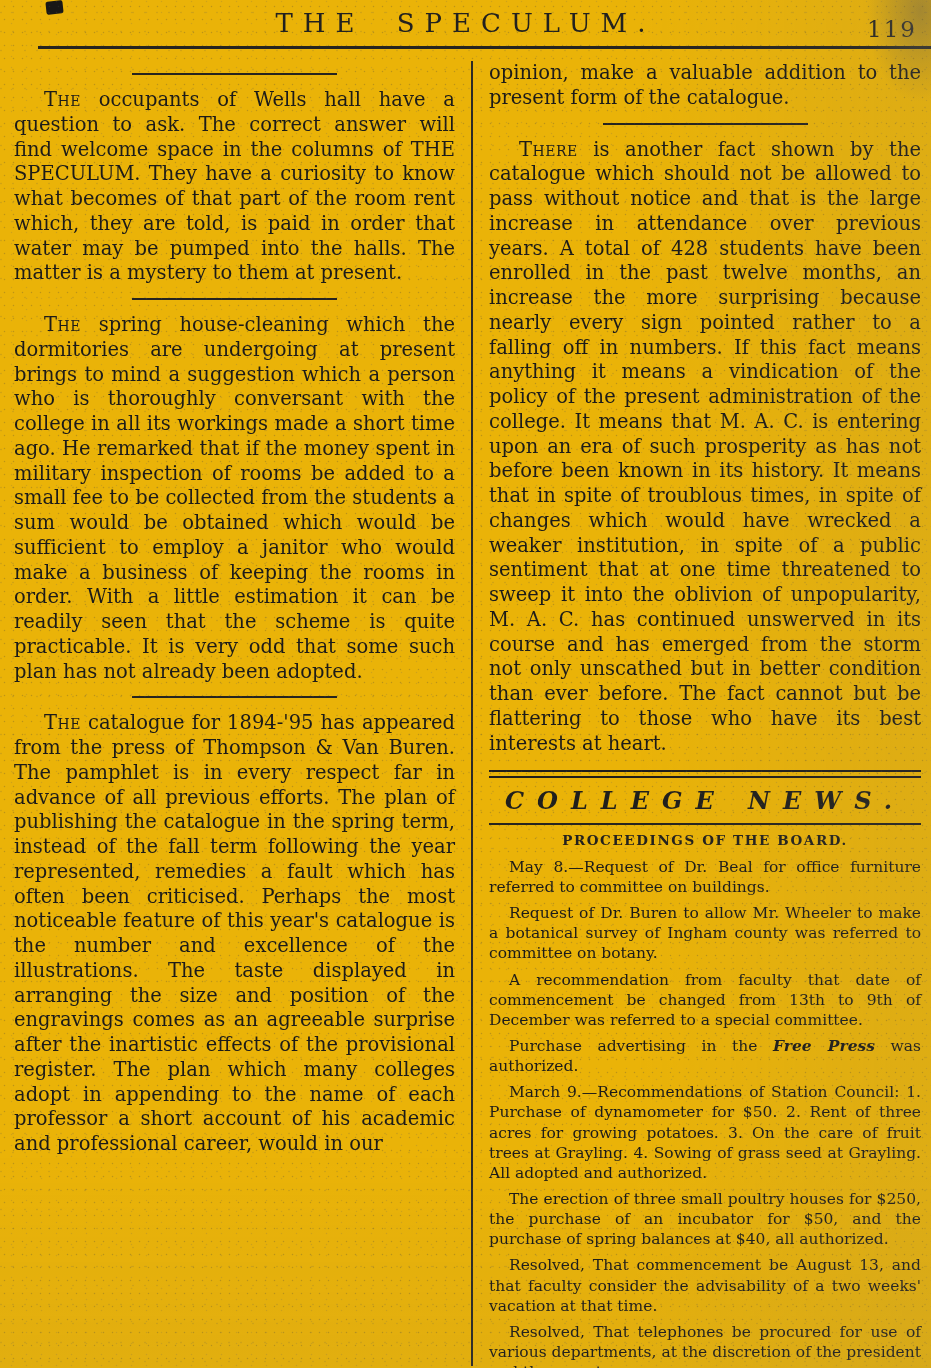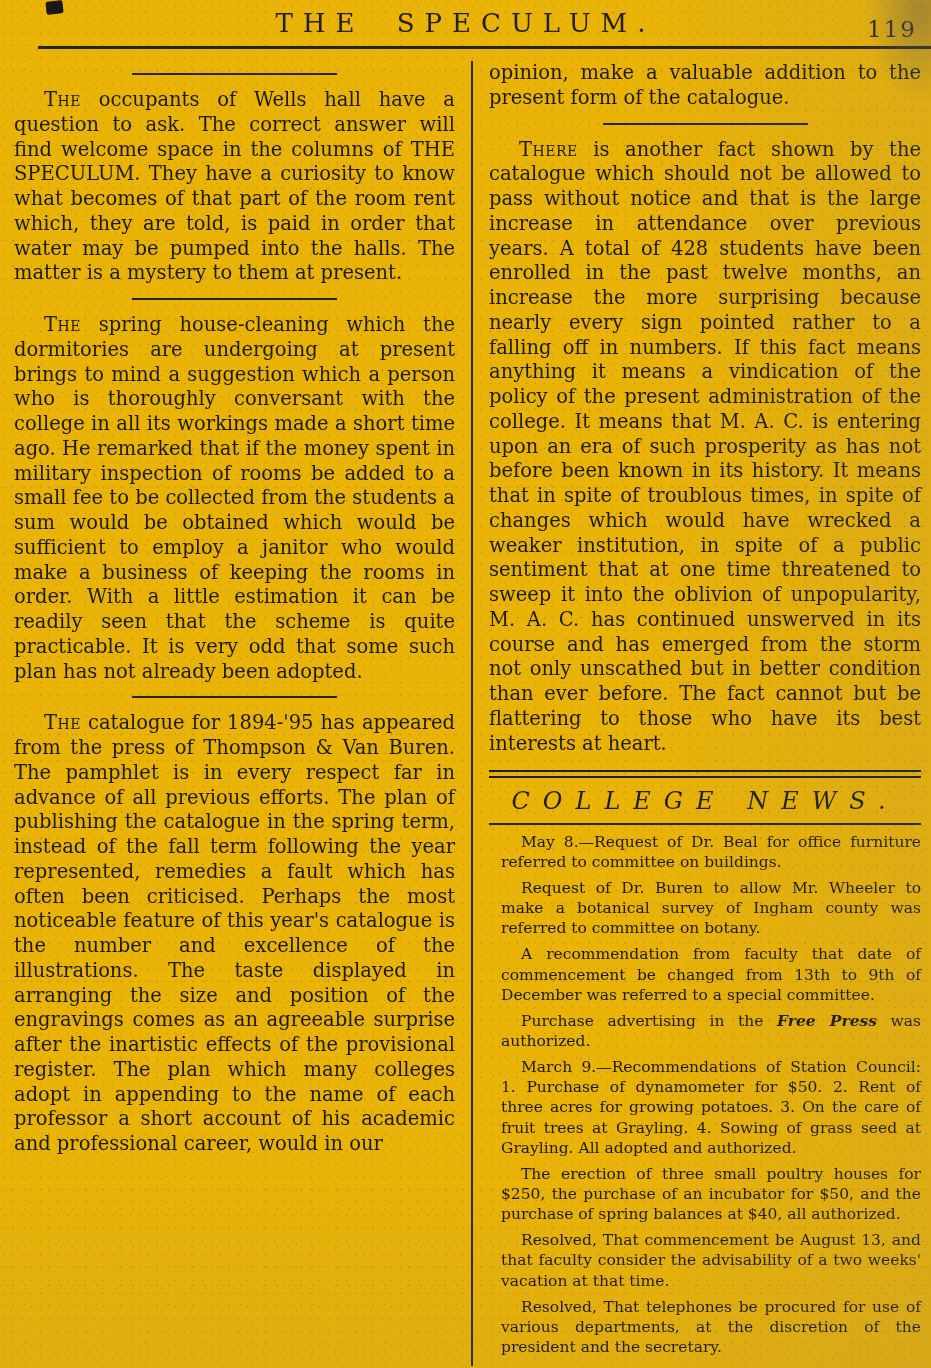--- a/index.html
+++ b/index.html
@@ -66,36 +66,37 @@
     border-bottom: 2px solid #201e1b;
     height: 4px;
   }
   .college-news-title {
     margin: 8px 0 6px 0;
     text-align: center;
     font-style: italic;
     font-size: 24px;
     letter-spacing: 13px;
     color: #201f1c;
+    font-weight: bold;
   }
   .single-rule {
     margin: 0 0 7px 0;
     border: none;
     border-top: 2px solid #26241f;
   }
   .proceedings-heading {
     margin: 4px 0 8px 0;
     text-align: center;
     font-weight: bold;
     font-size: 13.5px;
     letter-spacing: 1.6px;
     color: #23211d;
   }
   .news { font-size: 15.5px; line-height: 1.3; text-align: justify; }
-  .news-item { margin: 0 0 6px 12px; text-indent: 20px; }
+  .news-item { margin: 0 0 6px 0; text-indent: 20px; }
   .news-em { font-style: italic; font-weight: bold; }
   
   .noise-overlay {
     position: absolute; inset: 0; pointer-events: none;
     background:
       radial-gradient(circle, rgba(70,68,62,0.50) 0.5px, transparent 1.1px) 0 0 / 9px 13px,
       radial-gradient(circle, rgba(104,100,92,0.38) 0.5px, transparent 1.1px) 4px 7px / 15px 11px,
       radial-gradient(circle, rgba(90,88,80,0.30) 0.6px, transparent 1.2px) 7px 3px / 12px 19px,
       linear-gradient(to right, transparent 68%, rgba(128,124,116,0.20) 97%),
       linear-gradient(to top, rgba(120,117,110,0.14), transparent 16%);
@@ -135,20 +136,21 @@
 
     <div class="col col-right">
       <p class="para no-indent"><span class="lead"></span><span>opinion, make a valuable addition to the present form of the catalogue.</span></p>
       <hr class="section-rule">
       <p class="para"><span class="lead">There</span><span> is another fact shown by the catalogue which should not be allowed to pass without notice and that is the large increase in attendance over previous years.  A total of 428 students have been enrolled in the past twelve months, an increase the more surprising because nearly every sign pointed rather to a falling off in numbers.  If this fact means anything it means a vindication of the policy of the present administration of the college.  It means that M. A. C. is entering upon an era of such prosperity as has not before been known in its history.  It means that in spite of troublous times, in spite of changes which would have wrecked a weaker institution, in spite of a public sentiment that at one time threatened to sweep it into the oblivion of unpopularity, M. A. C. has continued unswerved in its course and has emerged from the storm not only unscathed but in better condition than ever before.  The fact cannot but be flattering to those who have its best interests at heart.</span></p>
 
       <div>
         <div class="double-rule"></div>
         <div class="college-news-title">COLLEGE NEWS.</div>
         <hr class="single-rule">
+        <div class="proceedings-heading">PROCEEDINGS OF THE BOARD.</div>
 
         <div class="news">
           <p class="news-item"><span>May 8.—Request of Dr. Beal for office furniture referred to committee on buildings.</span><span class="news-em"></span><span></span></p>
           <p class="news-item"><span>Request of Dr. Buren to allow Mr. Wheeler to make a botanical survey of Ingham county was referred to committee on botany.</span><span class="news-em"></span><span></span></p>
           <p class="news-item"><span>A recommendation from faculty that date of commencement be changed from 13th to 9th of December was referred to a special committee.</span><span class="news-em"></span><span></span></p>
           <p class="news-item"><span>Purchase advertising in the </span><span class="news-em">Free Press</span><span> was authorized.</span></p>
           <p class="news-item"><span>March 9.—Recommendations of Station Council: 1. Purchase of dynamometer for $50.  2. Rent of three acres for growing potatoes.  3. On the care of fruit trees at Grayling.  4. Sowing of grass seed at Grayling.  All adopted and authorized.</span><span class="news-em"></span><span></span></p>
           <p class="news-item"><span>The erection of three small poultry houses for $250, the purchase of an incubator for $50, and the purchase of spring balances at $40, all authorized.</span><span class="news-em"></span><span></span></p>
           <p class="news-item"><span>Resolved, That commencement be August 13, and that faculty consider the advisability of a two weeks' vacation at that time.</span><span class="news-em"></span><span></span></p>
           <p class="news-item"><span>Resolved, That telephones be procured for use of various departments, at the discretion of the president and the secretary.</span><span class="news-em"></span><span></span></p>

